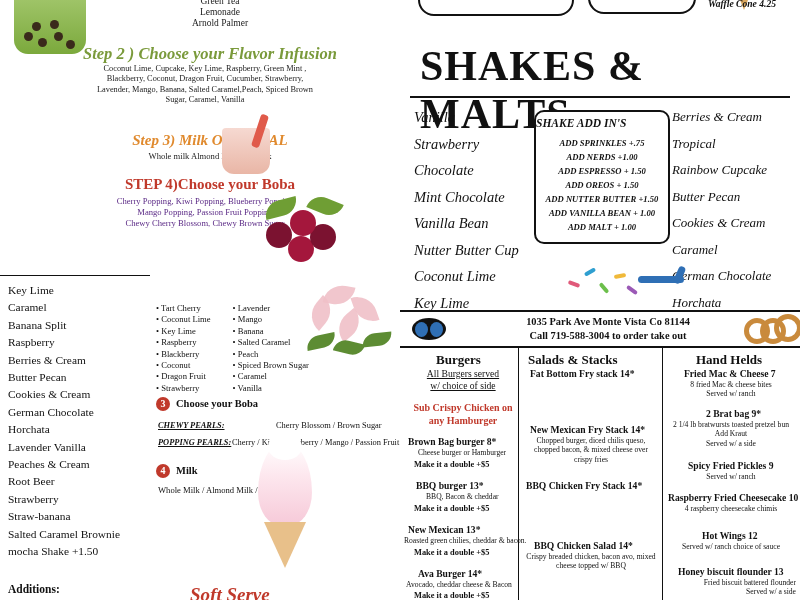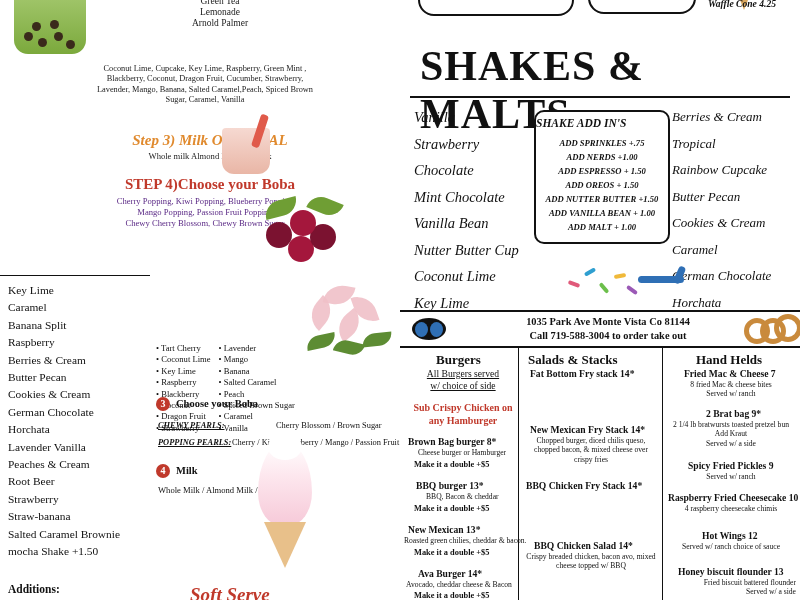--- a/index.html
+++ b/index.html
@@ -46,21 +46,21 @@
   #bl{left:0;top:275px;width:150px;height:325px;border-top:1px solid #111;}
   #bl ul{list-style:none;margin:0;padding:6px 0 0 8px;}
   #bl li{font-family:"Liberation Serif",serif;font-size:11.4px;color:#111;line-height:17.4px;white-space:nowrap;}
   #bl .additions{position:absolute;left:8px;bottom:6px;font-family:"Liberation Serif",serif;
      font-size:11.5px;font-weight:bold;color:#111;}
   .vline{position:absolute;left:149px;top:275px;width:1px;height:325px;background:#111;}
   .hline-top{position:absolute;left:0;top:275px;width:400px;height:1px;background:#111;}
 
   
   #bm{left:150px;top:275px;width:250px;height:325px;}
-  #bm .cols{position:absolute;left:6px;top:28px;width:190px;display:flex;gap:8px;margin-top:40px;}
+  #bm .cols{position:absolute;left:6px;top:28px;width:190px;display:flex;gap:22px;}
   #bm .cols ul{list-style:none;margin:0;padding:0;}
   #bm .cols li{font-family:"Liberation Serif",serif;font-size:8.6px;color:#111;line-height:11.4px;}
   #bm .cols li::before{content:"• ";color:#111;}
   #bm .sec{position:absolute;font-family:"Liberation Serif",serif;}
   #bm .step-circ{position:absolute;width:14px;height:14px;border-radius:50%;background:#c0392b;color:#fff;
      font-family:"Liberation Serif",serif;font-size:10px;font-weight:bold;text-align:center;line-height:14px;}
   #bm .boba-h{left:26px;top:123px;font-size:10.5px;font-weight:bold;color:#111;}
   #bm .chewy-l{left:8px;top:146px;font-size:8.4px;font-style:italic;font-weight:bold;text-decoration:underline;color:#111;}
   #bm .chewy-v{left:86px;top:146px;font-size:8.4px;color:#111;padding-left:40px;}
   #bm .pop-l{left:8px;top:163px;font-size:8.4px;font-style:italic;font-weight:bold;text-decoration:underline;color:#111;}
@@ -150,20 +150,21 @@
         <span style="left:52px;top:80px"></span>
         <span style="left:18px;top:62px"></span>
         <span style="left:36px;top:60px"></span>
       </div>
 
     </div>
 
     <div class="teas" style="white-space:pre-line">Green Tea
 Lemonade
 Arnold Palmer</div>
+    <div class="step2-title">Step 2 ) Choose your Flavor Infusion</div>
     <div class="step2-body">Coconut Lime, Cupcake, Key Lime, Raspberry, Green Mint , Blackberry, Coconut, Dragon Fruit, Cucumber, Strawberry, Lavender, Mango, Banana, Salted Caramel,Peach, Spiced Brown Sugar, Caramel, Vanilla</div>
     <div class="step3-title">Step 3) Milk OPTIONAL</div>
     <div class="step3-body">Whole milk  Almond Milk  Oat Milk</div>
     <div class="step4-title">STEP 4)Choose your Boba</div>
     <div class="step4-body" style="white-space:pre-line">Cherry Popping, Kiwi Popping, Blueberry Popping
 Mango Popping, Passion Fruit Popping
 Chewy Cherry Blossom, Chewy Brown Sugar</div>
 
     <div class="straw-art">
       <div class="cup"></div>

